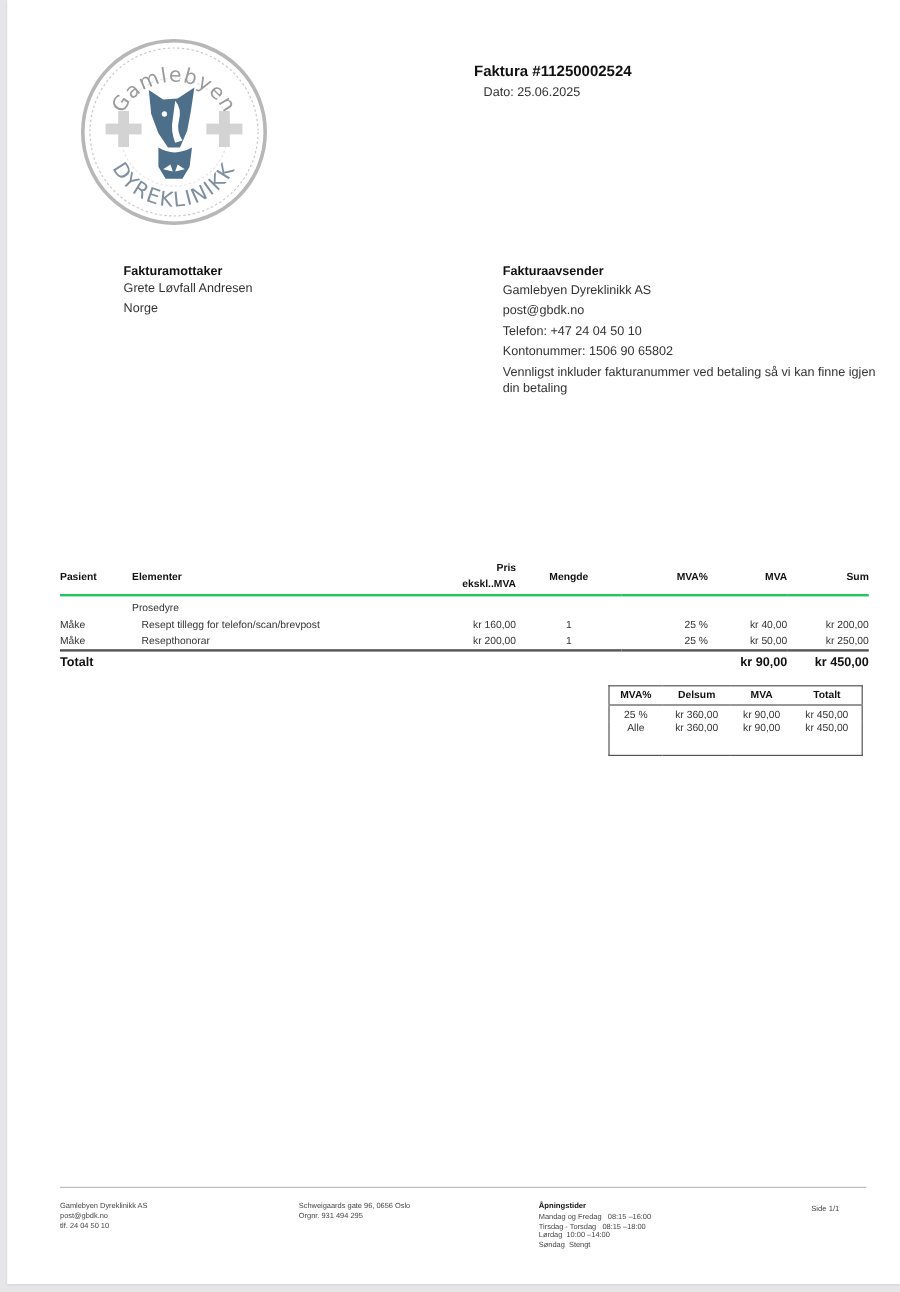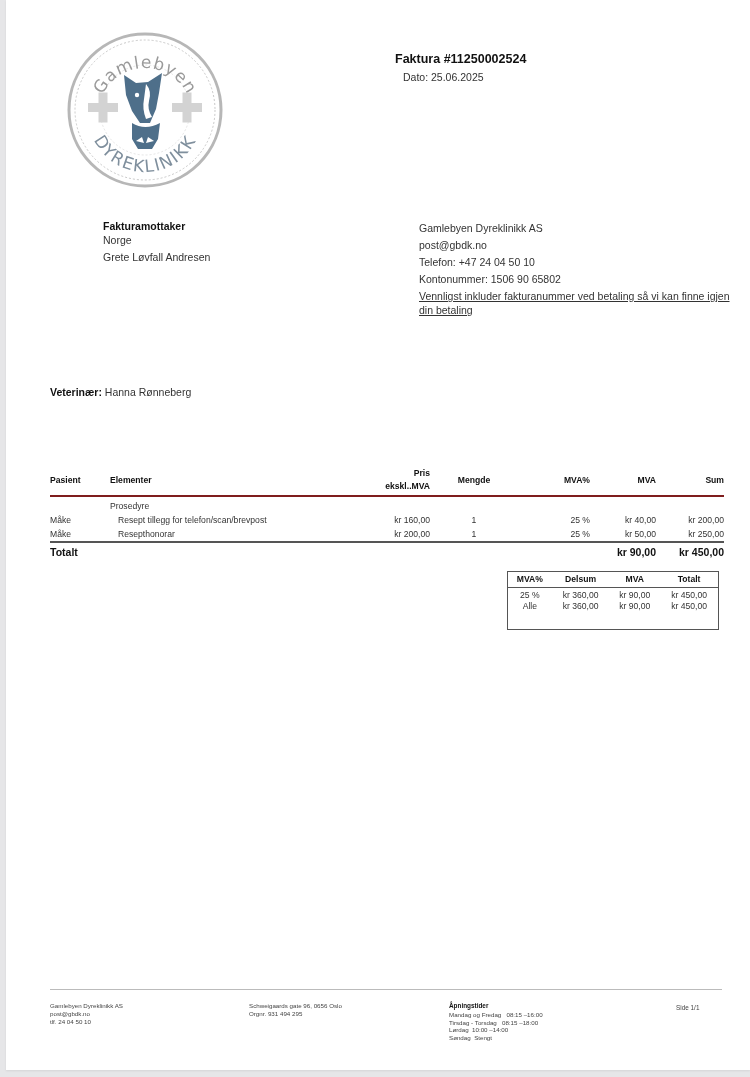--- a/index.html
+++ b/index.html
@@ -23,30 +23,30 @@
     .inv-title { left: 389px; top: 52px; font-size: 12.5px; font-weight: bold; color: #111; }
     .inv-date { left: 397px; top: 71px; font-size: 10.5px; color: #333; text-align: center; }
 
     .block-title { font-size: 10.5px; font-weight: bold; color: #111; }
     .block-line { font-size: 10.5px; color: #333; line-height: 17px; }
 
     .recipient { left: 97px; top: 220px; width: 250px; }
     .recipient .block-title { margin-bottom: 0; }
     .sender { left: 413px; top: 220px; width: 320px; }
     .sender .block-title { margin-bottom: 2px; }
-    .sender .wrap { line-height: 14px; padding: 1px 0 3px 0; text-decoration: underline; }
+    .sender .wrap { line-height: 14px; padding: 1px 0 3px 0; }
 
     .meta { left: 44px; top: 384px; font-size: 10.5px; color: #333; line-height: 17px; }
     .meta b { color: #111; }
 
     
     .items { left: 44px; top: 465px; width: 674px; }
     .items table { width: 100%; border-collapse: collapse; font-size: 8.6px; color: #333; }
     .items th { font-size: 8.6px; font-weight: bold; color: #111; padding: 2px 0; vertical-align: middle; line-height: 13px; }
-    .items thead tr { border-bottom: 2px solid #7f1d1d; }
+    .items thead tr { border-bottom: 2px solid #22c55e; }
     .items td { padding: 0; line-height: 14px; }
     .items tbody tr.last { border-bottom: 2px solid #555; }
     .items tfoot td { font-size: 10.5px; font-weight: bold; color: #111; padding-top: 2px; }
     .l { text-align: left; }
     .r { text-align: right; }
     .c { text-align: center; }
 
     
     .vat { left: 501px; top: 571px; width: 212px; }
     .vat table { width: 100%; border-collapse: collapse; border: 1px solid #555; font-size: 8.6px; color: #333; }
@@ -103,34 +103,34 @@
         <path d="M 88 110 L 82 106 L 80 112 Z"></path>
       </g>
     </svg>
   </div>
 
   <div class="abs inv-title">Faktura #11250002524</div>
   <div class="abs inv-date">Dato: 25.06.2025</div>
 
   <div class="abs recipient">
     <div class="block-title">Fakturamottaker</div>
+    <div class="block-line">Grete Løvfall Andresen</div>
     <div class="block-line">Norge</div>
-    <div class="block-line">Grete Løvfall Andresen</div>
   </div>
 
   <div class="abs sender">
+    <div class="block-title">Fakturaavsender</div>
     <div class="block-line">Gamlebyen Dyreklinikk AS</div>
     <div class="block-line">post@gbdk.no</div>
     <div class="block-line">Telefon: +47 24 04 50 10</div>
     <div class="block-line">Kontonummer: 1506 90 65802</div>
     <div class="block-line wrap">Vennligst inkluder fakturanummer ved betaling så vi kan finne igjen din betaling</div>
   </div>
 
   <div class="abs meta">
-    <div><b>Veterinær:</b> <span>Hanna Rønneberg</span></div>
   </div>
 
   <div class="abs items">
     <table>
       <colgroup>
         <col style="width:60px">
           <col style="width:200px">
           <col style="width:120px">
           <col style="width:88px">
           <col style="width:72px">

